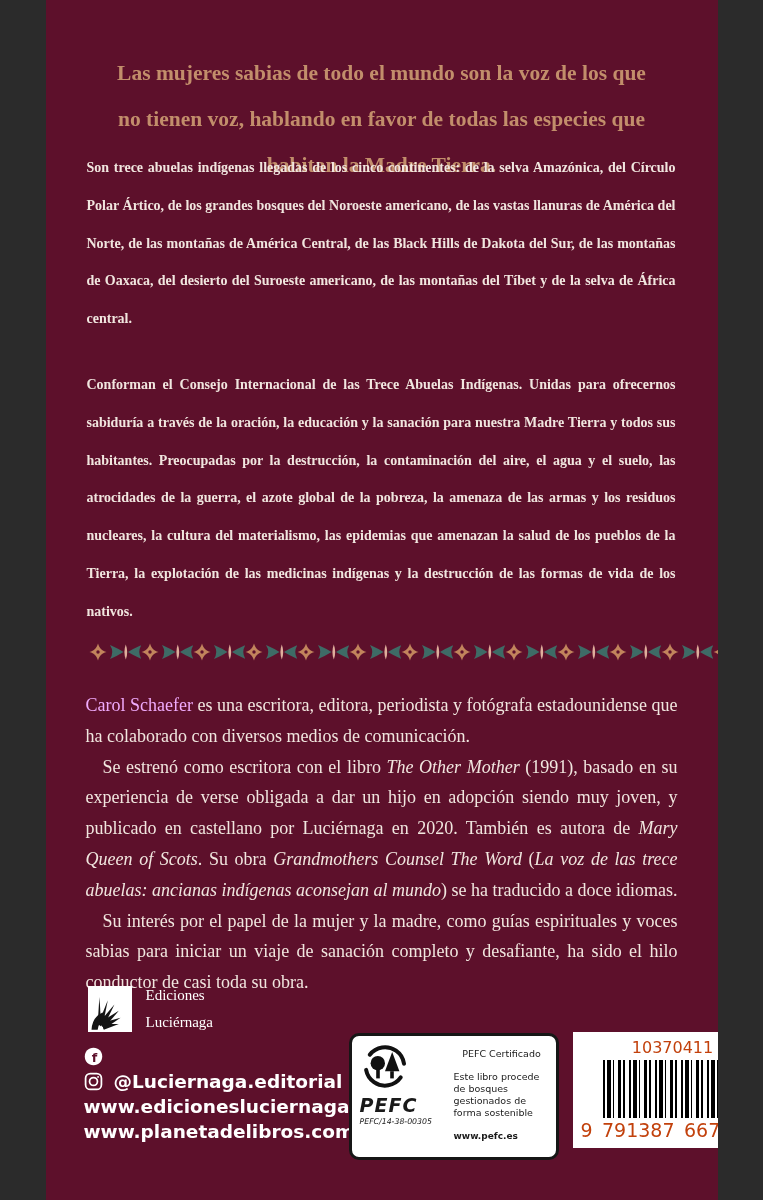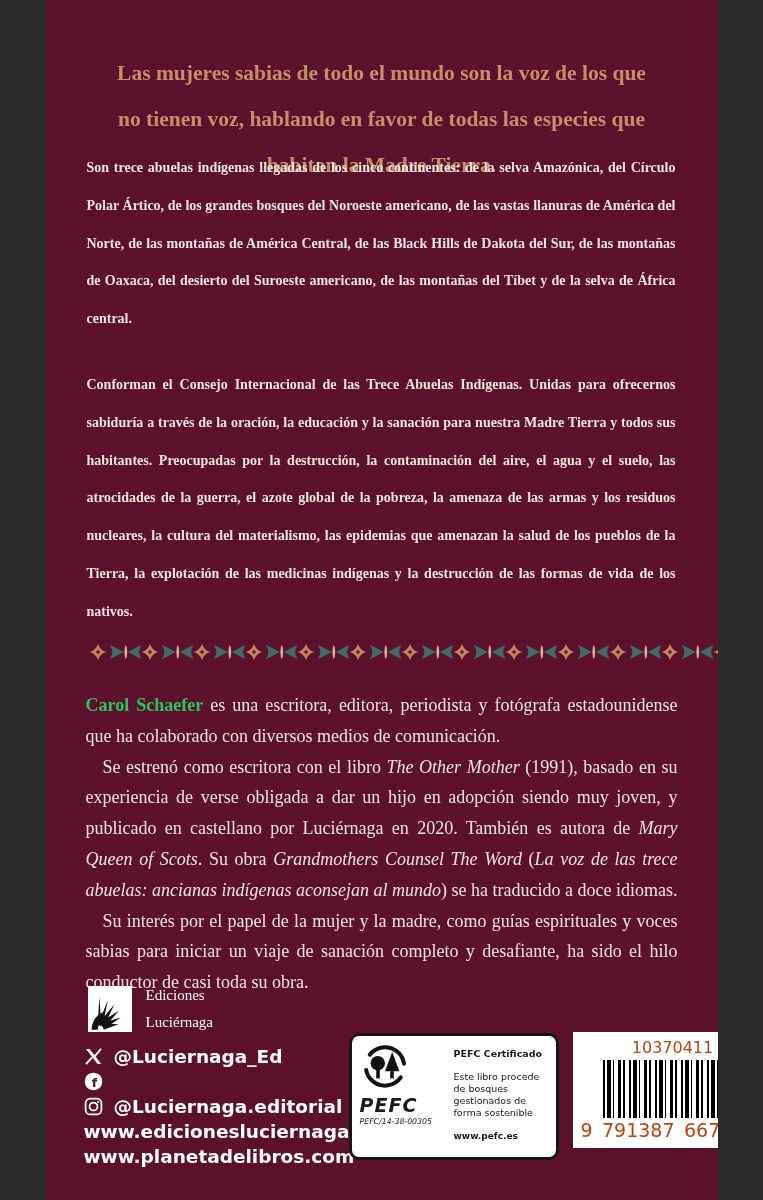--- a/index.html
+++ b/index.html
@@ -19,21 +19,21 @@
   }
   .syn.p1 { top:149px; }
   .syn.p2 { top:366px; }
   .divider { position:absolute; top:642px; left:43px; }
   .bio {
     position:absolute; top:690px; left:40px; right:40px;
     font-size:18px; line-height:30.8px; text-align:justify;
   }
   .bio p { margin:0; }
   .bio p.indent { text-indent:17px; }
-  .bio .gold { color:#22c55e; font-weight:bold; }
+  .bio .gold { color:#f0abfc; font-weight:normal; }
   .logo-box {
     position:absolute; left:42px; top:986px; width:44px; height:46px;
     background:#ffffff;
   }
   .pub-name {
     position:absolute; left:100px; top:982px;
     font-size:15px; line-height:27px; color:#ffffff;
   }
   .social {
     position:absolute; left:38px; top:1044px;
@@ -47,21 +47,21 @@
     position:absolute; left:303px; top:1033px; width:190px; height:111px;
     background:#ffffff; border:3px solid #161616; border-radius:10px;
     font-family:"DejaVu Sans", sans-serif; color:#1a1a1a;
     display:flex; padding:6px 6px 4px 8px; box-sizing:content-box;
   }
   .pefc .left { width:86px; text-align:left;font-style:italic; }
   .pefc .left .mark { margin-top:2px; }
   .pefc .left .word { font-weight:bold; font-size:19px; letter-spacing:1px; line-height:18px; }
   .pefc .left .code { font-size:7.8px; margin-top:3px; white-space:nowrap; }
   .pefc .right { flex:1; padding-left:8px; padding-top:6px; }
-  .pefc .right .t { font-weight:bold; font-size:9.5px; }
+  .pefc .right .t { font-weight:normal; font-size:9.5px;text-align:center; }
   .pefc .right .d { font-size:9.5px; line-height:12px; margin-top:12px; font-weight:normal; }
   .pefc .right .u { font-size:9px; margin-top:12px; font-weight:bold; }
   .barcode {
     position:absolute; left:527px; top:1032px; width:200px; height:116px;
     background:#ffffff; color:#c2410c;
     font-family:"DejaVu Sans", sans-serif;
   }
   .barcode .num { text-align:center; font-size:16px; padding-top:6px; }
   .barcode .bars {
     height:58px; margin:3px 14px 0 30px;
@@ -122,29 +122,20 @@
 
   <div class="pub-name">
     <div>Ediciones</div>
     <div>Luciérnaga</div>
   </div>
 
   <div class="social">
     <div class="row">
       <span class="ic">
         <svg width="19" height="19" viewBox="0 0 24 24">
-            <path d="M2.5,2.5 h4.6 L21.8,21.5 h-4.6 Z" fill="#fff"></path>
-            <path d="M21.5,2.5 L13.4,11.9 M10.4,13.1 L2.5,21.5" stroke="#fff" stroke-width="2.4" fill="none"></path>
-          </svg>
-      </span>
-      <span>@Luciernaga_Ed</span>
-    </div>
-    <div class="row">
-      <span class="ic">
-        <svg width="19" height="19" viewBox="0 0 24 24">
             <path d="M12,1 C18.5,1 23,5.5 23,12 C23,18.5 18.5,23 12,23 C5.5,23 1,18.5 1,12 C1,5.5 5.5,1 12,1 Z" fill="#fff"></path>
             <text x="13.4" y="19" font-size="16" font-family="DejaVu Sans" font-weight="bold" fill="#5d102b" text-anchor="middle">f</text>
           </svg>
       </span>
     </div>
     <div class="row">
       <span class="ic">
         <svg width="19" height="19" viewBox="0 0 24 24" fill="none" stroke="#fff" stroke-width="2.2">
             <rect x="2" y="2" width="20" height="20" rx="6"></rect>
             <circle cx="12" cy="12" r="5"></circle>

